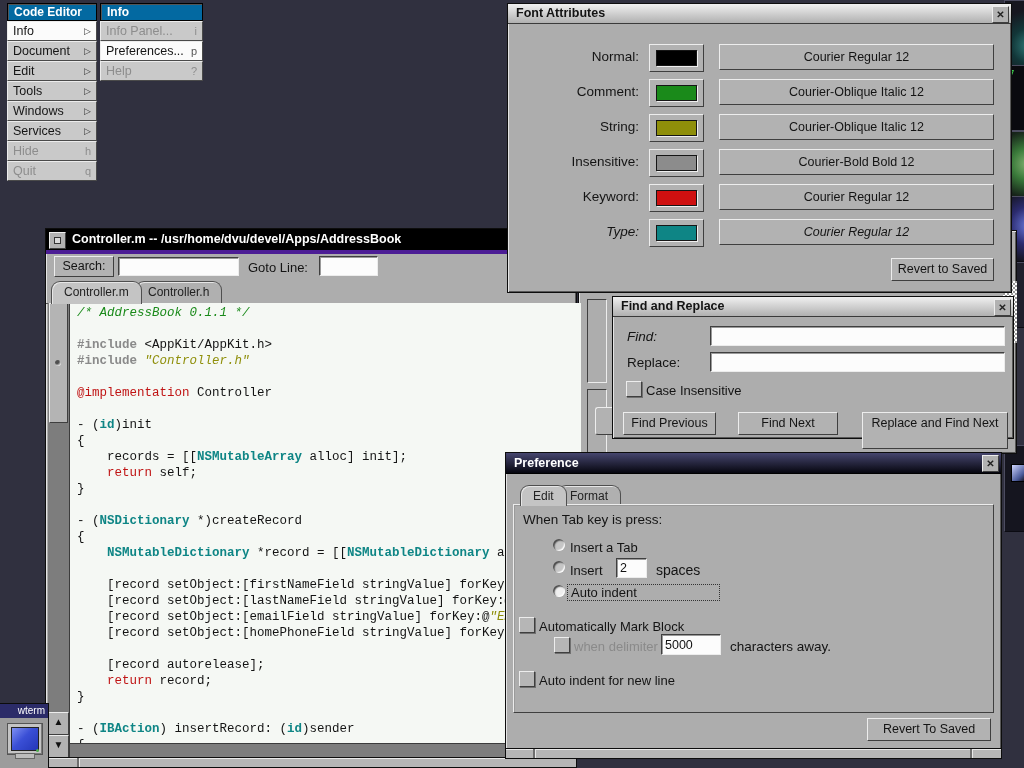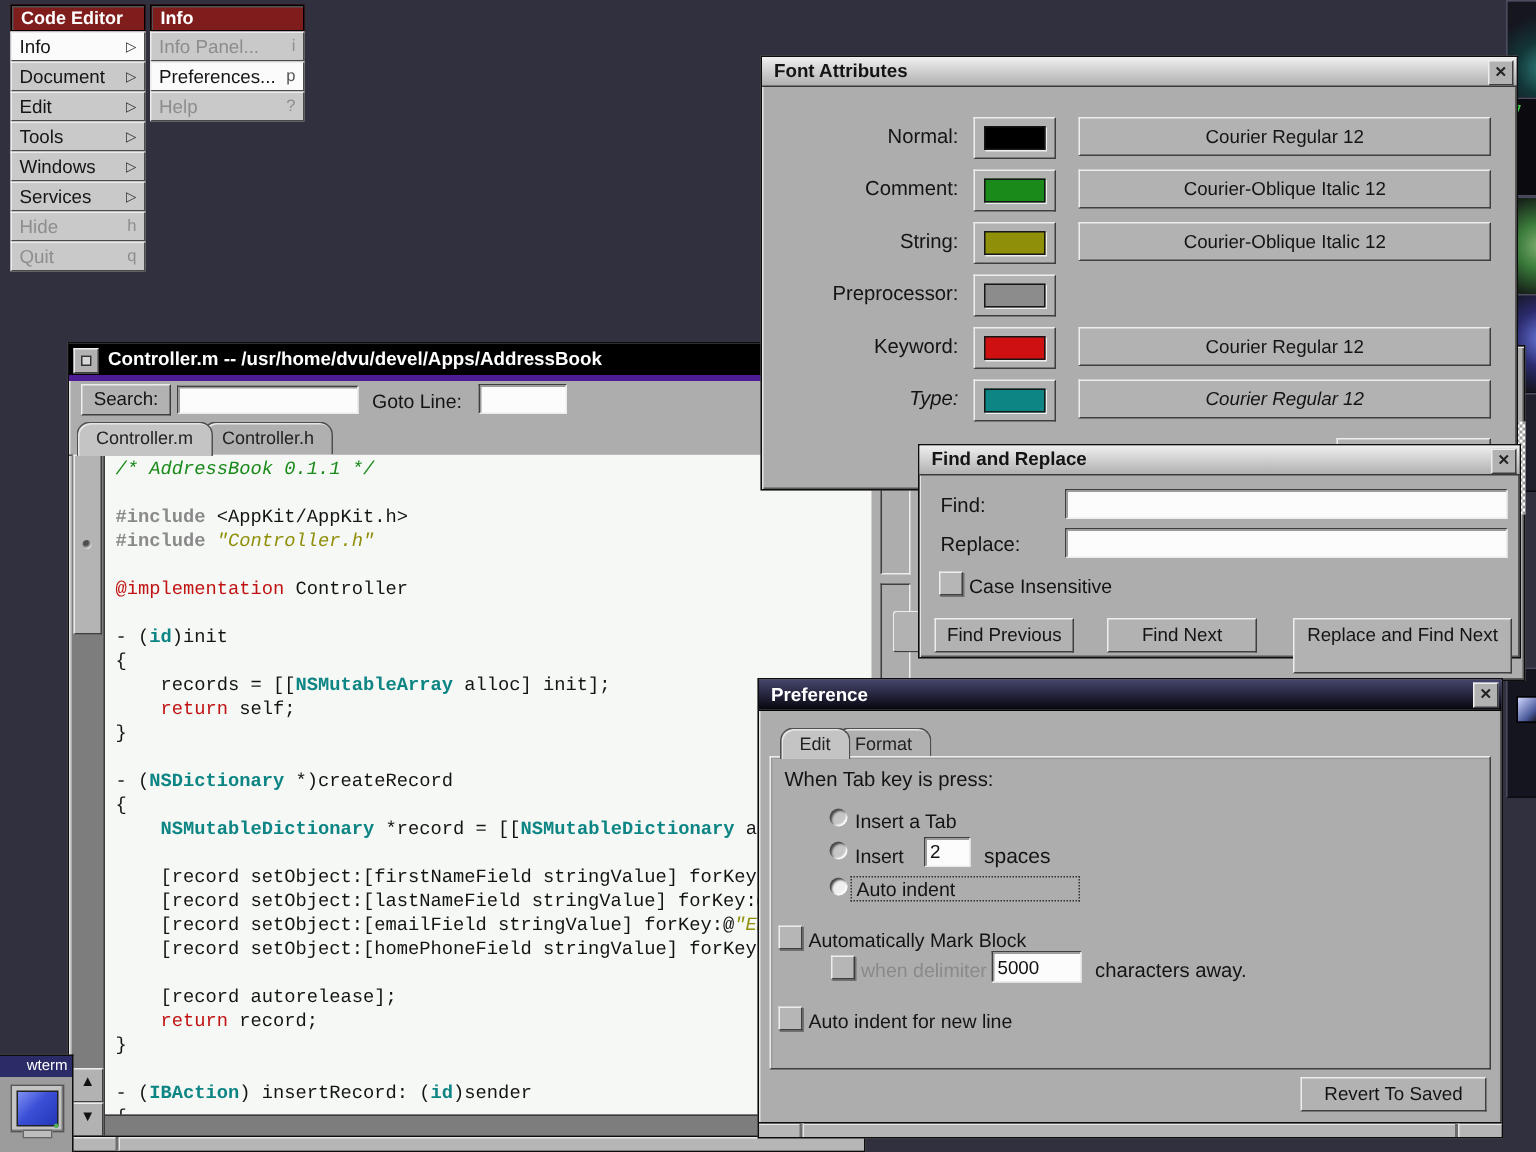--- a/index.html
+++ b/index.html
@@ -24,21 +24,21 @@
        text-align:center;font-size:10px;font-weight:bold;color:#222;}
   .lbl{font-size:13px;color:#141414;white-space:nowrap;}
   .dis{color:#8a8a8a;}
   .checkbox{width:14px;height:14px;background:#b6b6b6;border:1px solid;
        border-color:#ededed #3f3f3f #3f3f3f #ededed;box-shadow:1px 1px 0 #707070;}
   .radio{width:12px;height:12px;border-radius:50%;background:#c6c6c6;
        box-shadow:inset 1.5px 1.5px 1.5px #474747, inset -1px -1px 1px #fdfdfd;}
   .radio.sel{background:#efefef;}
   
   .menu{position:absolute;z-index:60;}
-  .menu-title{background:#7f1d1d;color:#fff;font-weight:bold;font-size:12px;height:16px;
+  .menu-title{background:#0369a1;color:#fff;font-weight:bold;font-size:12px;height:16px;
        line-height:16px;padding:0 6px;border:1px solid #000;box-shadow:inset 1px 1px 0 #555;}
   .menu-item{height:18px;background:#c9c9c9;border:1px solid;
        border-color:#ececec #4a4a4a #4a4a4a #ececec;font-size:12.5px;line-height:17px;
        padding:0 5px;color:#151515;display:flex;justify-content:space-between;align-items:center;}
   .menu-item.hl{background:#fbfbfb;}
   .menu-item .key{font-size:11px;color:#555;}
   .menu-item.dis,.menu-item.dis .key{color:#8d8d8d;}
   .menu-item .arr{font-size:9px;color:#333;}
   
   .fa-row{position:absolute;height:26px;}
@@ -134,21 +134,21 @@
 
   <div id="code" style="left:24px;top:74px;width:504px;height:440px;padding:2px 0 0 7px;"><div class="cl"><span class="c">/* AddressBook 0.1.1 */</span></div><div class="cl">&nbsp;</div><div class="cl"><span class="p">#include</span><span class="n"> &lt;AppKit/AppKit.h&gt;</span></div><div class="cl"><span class="p">#include</span><span class="n"> </span><span class="s">"Controller.h"</span></div><div class="cl">&nbsp;</div><div class="cl"><span class="k">@implementation</span><span class="n"> Controller</span></div><div class="cl">&nbsp;</div><div class="cl"><span class="n">- (</span><span class="t">id</span><span class="n">)init</span></div><div class="cl"><span class="n">{</span></div><div class="cl"><span class="n">    records = [[</span><span class="t">NSMutableArray</span><span class="n"> alloc] init];</span></div><div class="cl"><span class="n">    </span><span class="k">return</span><span class="n"> self;</span></div><div class="cl"><span class="n">}</span></div><div class="cl">&nbsp;</div><div class="cl"><span class="n">- (</span><span class="t">NSDictionary</span><span class="n"> *)createRecord</span></div><div class="cl"><span class="n">{</span></div><div class="cl"><span class="n">    </span><span class="t">NSMutableDictionary</span><span class="n"> *record = [[</span><span class="t">NSMutableDictionary</span><span class="n"> alloc] init];</span></div><div class="cl">&nbsp;</div><div class="cl"><span class="n">    [record setObject:[firstNameField stringValue] forKey:@</span><span class="s">"FirstName"</span></div><div class="cl"><span class="n">    [record setObject:[lastNameField stringValue] forKey:@</span><span class="s">"LastName"</span></div><div class="cl"><span class="n">    [record setObject:[emailField stringValue] forKey:@</span><span class="s">"Email"</span><span class="n">];</span></div><div class="cl"><span class="n">    [record setObject:[homePhoneField stringValue] forKey:@</span><span class="s">"HomePhone"</span></div><div class="cl">&nbsp;</div><div class="cl"><span class="n">    [record autorelease];</span></div><div class="cl"><span class="n">    </span><span class="k">return</span><span class="n"> record;</span></div><div class="cl"><span class="n">}</span></div><div class="cl">&nbsp;</div><div class="cl"><span class="n">- (</span><span class="t">IBAction</span><span class="n">) insertRecord: (</span><span class="t">id</span><span class="n">)sender</span></div><div class="cl"><span class="n">{</span></div></div>
 
   <div class="abs" style="left:24px;top:514px;width:504px;height:15px;background:#7d7d7d;border-top:1px solid #3c3c3c;"></div>
 
   <div class="resize-bar" style="left:0;bottom:0;width:100%;">
     <div class="notch" style="left:31px;"></div>
   </div>
 </div>
 
-<div class="win" style="left:507px;top:3px;width:503px;height:288px;z-index:20;margin-top:34px;">
+<div class="win" style="left:507px;top:3px;width:503px;height:288px;z-index:20;">
   <div class="tbar">
     <span>Font Attributes</span>
     <div class="xbtn raised">✕</div>
   </div>
   <div id="fa-rows">
       <div class="fa-row" style="top: 40px; left: 0px; width: 501px;">
         <span class="fa-lbl">Normal:</span>
         <div class="fa-swatch raised">
           <div class="inner" style="background: rgb(0, 0, 0);"></div>
         </div>
@@ -162,24 +162,25 @@
         <div class="fa-font btn">Courier-Oblique Italic 12</div>
       </div>
       <div class="fa-row" style="top: 110px; left: 0px; width: 501px;">
         <span class="fa-lbl">String:</span>
         <div class="fa-swatch raised">
           <div class="inner" style="background: rgb(143, 143, 10);"></div>
         </div>
         <div class="fa-font btn">Courier-Oblique Italic 12</div>
       </div>
       <div class="fa-row" style="top: 145px; left: 0px; width: 501px;">
-        <span class="fa-lbl">Preprocessor:</span>
+        <span class="fa-lbl">Insensitive:</span>
         <div class="fa-swatch raised">
           <div class="inner" style="background: rgb(140, 140, 140);"></div>
         </div>
+        <div class="fa-font btn">Courier-Bold Bold 12</div>
       </div>
       <div class="fa-row" style="top: 180px; left: 0px; width: 501px;">
         <span class="fa-lbl">Keyword:</span>
         <div class="fa-swatch raised">
           <div class="inner" style="background: rgb(207, 16, 16);"></div>
         </div>
         <div class="fa-font btn">Courier Regular 12</div>
       </div>
       <div class="fa-row" style="top: 215px; left: 0px; width: 501px; font-style: italic;">
         <span class="fa-lbl">Type:</span>
@@ -190,21 +191,21 @@
       </div>
     </div>
   <div class="btn abs" style="left:383px;top:254px;width:103px;height:23px;line-height:21px;">Revert to Saved</div>
 </div>
 
 <div class="win" style="left:612px;top:296px;width:400px;height:141px;z-index:25;">
   <div class="tbar">
     <span>Find and Replace</span>
     <div class="xbtn raised">✕</div>
   </div>
-  <span class="lbl abs" style="left:14px;top:32px;font-size:13.5px;">Find:</span>
+  <span class="lbl abs" style="left:14px;top:32px;font-size:13.5px;font-style:italic;">Find:</span>
   <input class="field abs" style="left: 97px; top: 29px; width: 295px; height: 20px;" value="">
   <span class="lbl abs" style="left:14px;top:58px;font-size:13.5px;">Replace:</span>
   <input class="field abs" style="left: 97px; top: 55px; width: 295px; height: 20px;" value="">
   <div class="checkbox abs" style="left:13px;top:84px;"></div>
   <span class="lbl abs" style="left:33px;top:86px;">Case Insensitive</span>
   <div class="btn abs" style="left:10px;top:115px;width:93px;height:23px;line-height:21px;">Find Previous</div>
   <div class="btn abs" style="left:125px;top:115px;width:100px;height:23px;line-height:21px;">Find Next</div>
   <div class="btn abs" style="left:249px;top:115px;width:146px;height:37px;line-height:21px;">Replace and Find Next</div>
 </div>
 

